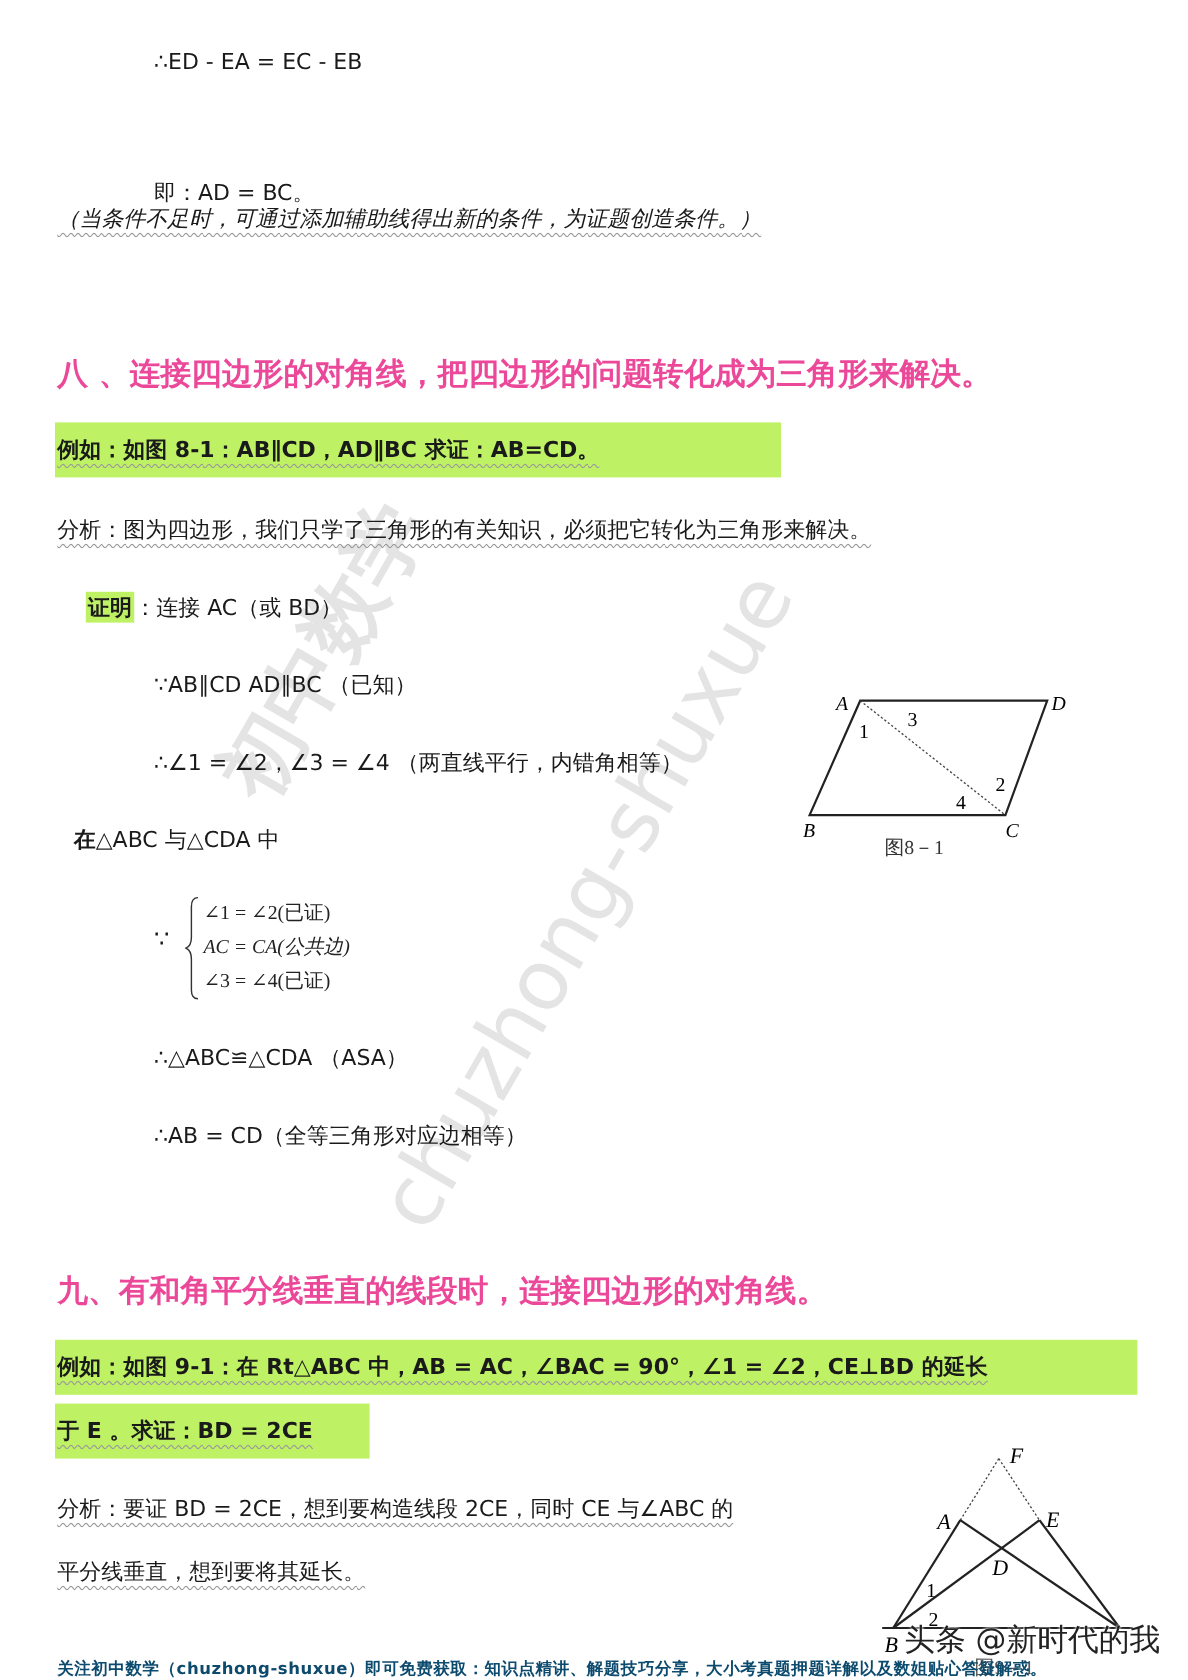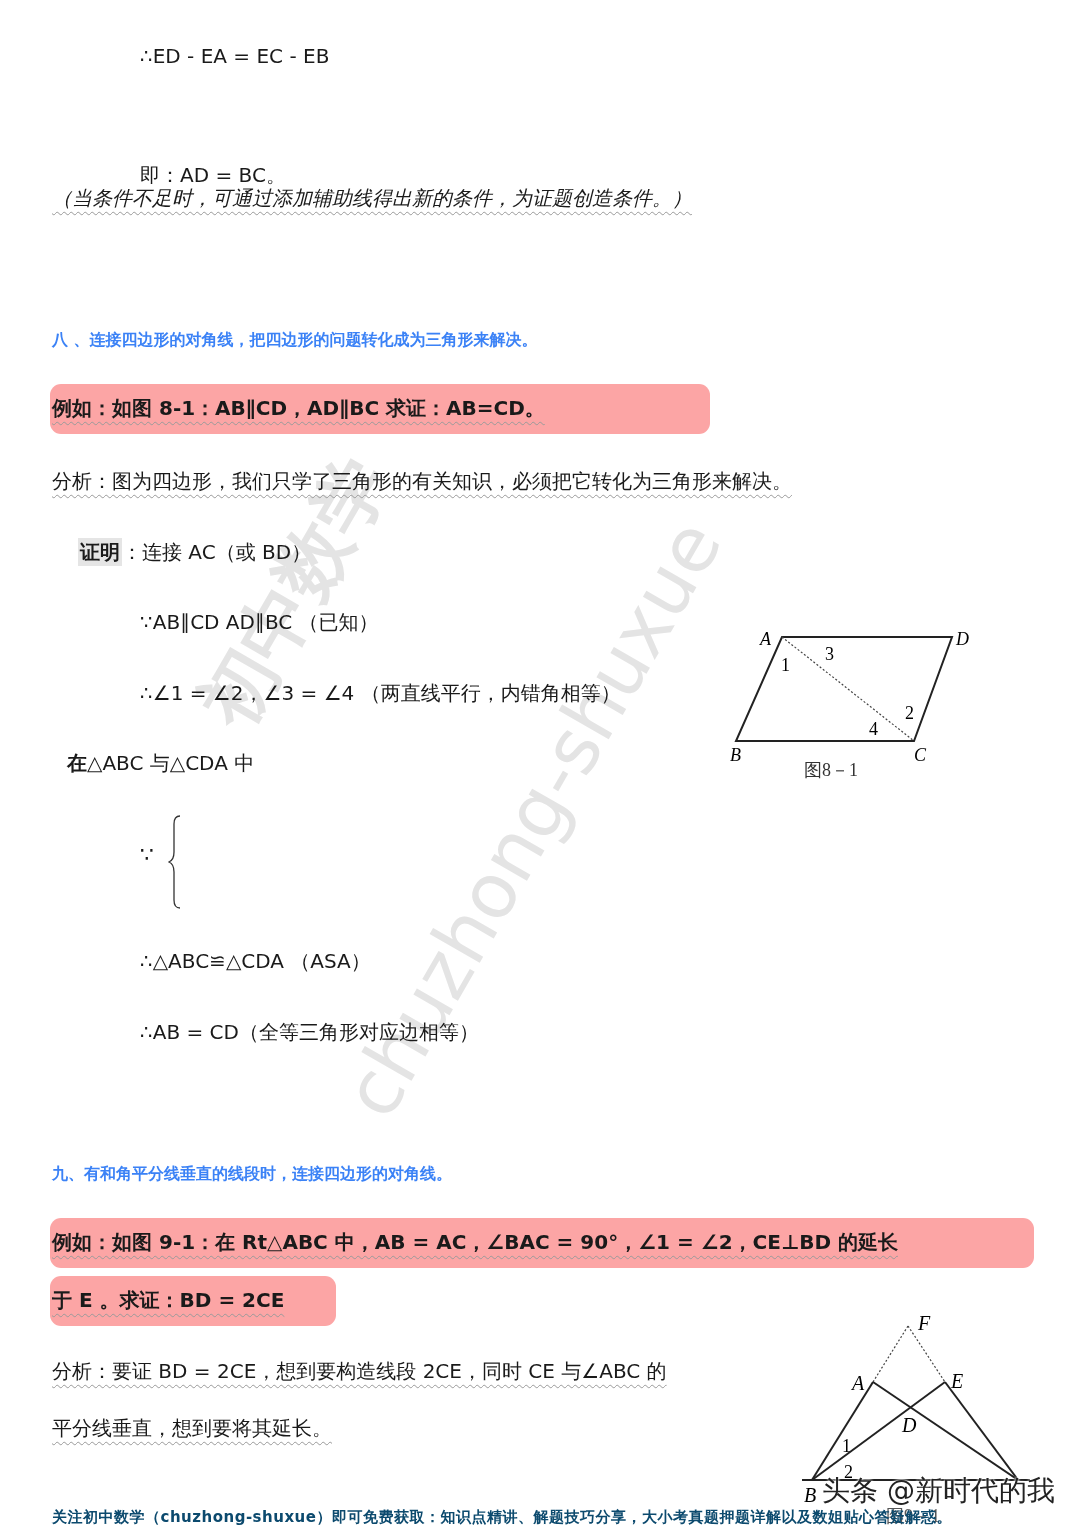--- a/index.html
+++ b/index.html
@@ -3,23 +3,23 @@
 <meta charset="utf-8">
 <style>
   html, body { margin:0; padding:0; background:#ffffff; }
   body {
     width:1080px; height:1527px; position:relative; overflow:hidden;
     font-family: "DejaVu Sans", "Liberation Sans", sans-serif;
     color:#1a1a1a;
   }
   .line { position:absolute; white-space:nowrap; font-size:20px; line-height:32px; }
   .wavy { text-decoration: underline wavy #9a9a9a; text-decoration-thickness:1px; text-underline-offset:6px; }
-  .heading { color:#3b82f6; font-weight:bold; font-size:16px; }
-  .hl { background:#fca5a5; font-weight:bold; padding:8px 4px 10px 2px;border-radius:11px; }
-  .gray-box { background:#e5e5e5; font-weight:bold; padding:2px 2px; }
+  .heading { color:#ec4899; font-weight:bold; font-size:28px; }
+  .hl { background:#bef264; font-weight:bold; padding:8px 4px 10px 2px; }
+  .gray-box { background:#bef264; font-weight:bold; padding:2px 2px; }
   .bold { font-weight:bold; }
   .brace-block { position:absolute; left:140px; top:812px; width:360px; height:100px; }
   .brace-sym { position:absolute; left:0; top:30px; font-size:22px; }
   .brace-svg { position:absolute; left:168px; top:0; }
   .brace-lines { position:absolute; left:185px; top:2px; font-family:"Liberation Serif","DejaVu Serif",serif; font-size:18px; line-height:31px; color:#222; }
   .watermark {
     position:absolute; left:185px; top:700px; transform:rotate(-60deg); transform-origin:left top;
     color:#e4e4e4; font-size:74px; font-weight:bold; white-space:nowrap; pointer-events:none;
     line-height:80px;
   }
@@ -54,20 +54,25 @@
 <div class="line" style="left:140px; top:677px;">∴∠1 = ∠2，∠3 = ∠4    （两直线平行，内错角相等）</div>
 <div class="line" style="left:67px; top:747px;text-align:right;">
   <span class="bold">在</span><span>△ABC 与△CDA 中</span>
 </div>
 
 <div class="brace-block" style="left:0;">
   <div class="brace-sym" style="left:140px;">∵</div>
   <svg class="brace-svg" width="16" height="100" viewBox="0 0 16 100">
     <path d="M12 4 Q6 4 6 12 L6 40 Q6 48 1 50 Q6 52 6 60 L6 88 Q6 96 12 96" fill="none" stroke="#333" stroke-width="1.3"></path>
   </svg>
+  <div class="brace-lines">
+    <div>∠1 = ∠2(已证)</div>
+    <div style="font-style:italic;">AC = CA(公共边)</div>
+    <div>∠3 = ∠4(已证)</div>
+  </div>
 </div>
 
 <div class="line" style="left:140px; top:945px;">∴△ABC≌△CDA    （ASA）</div>
 <div class="line" style="left:140px; top:1016px;">∴AB = CD（全等三角形对应边相等）</div>
 
 <svg class="fig" style="left:720px; top:615px;" width="280" height="170" viewBox="0 0 280 170">
   <polygon points="62,22 232,22 194,126 16,126" fill="none" stroke="#222" stroke-width="2"></polygon>
   <line x1="62" y1="22" x2="194" y2="126" stroke="#444" stroke-width="1.2" stroke-dasharray="2,2"></line>
   <text x="40" y="30" font-size="18" font-style="italic">A</text>
   <text x="236" y="30" font-size="18" font-style="italic">D</text>

